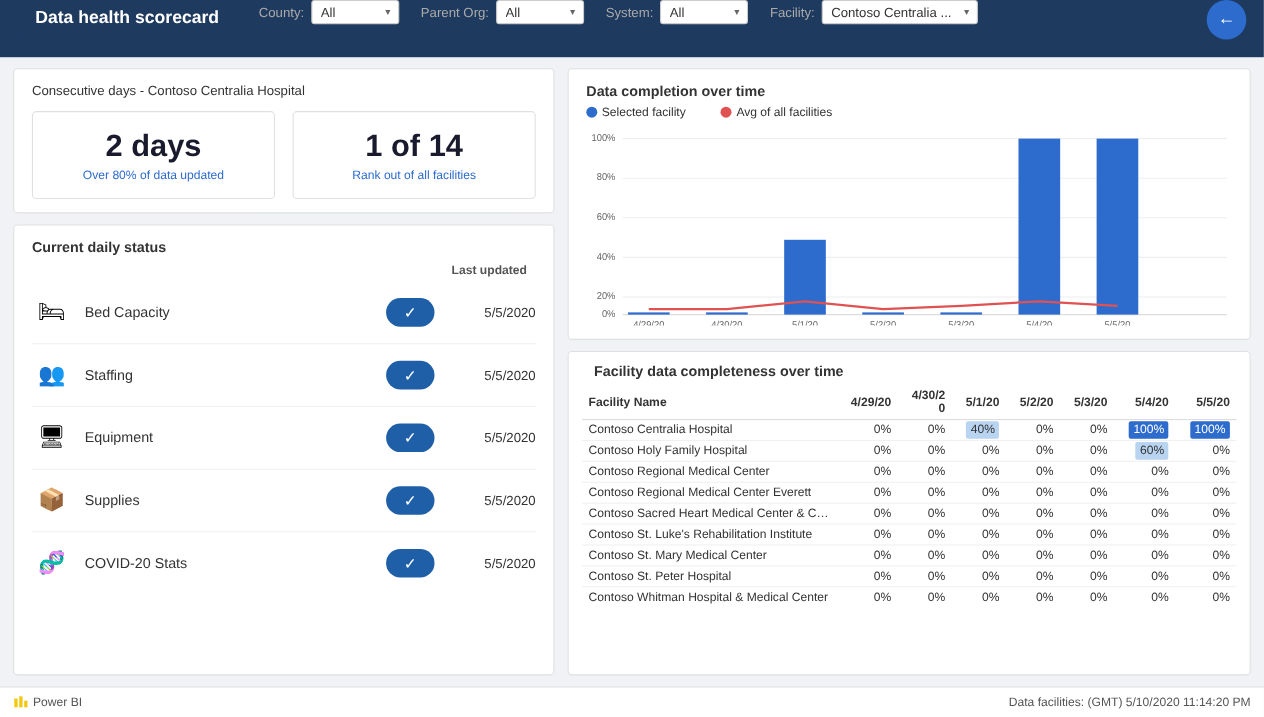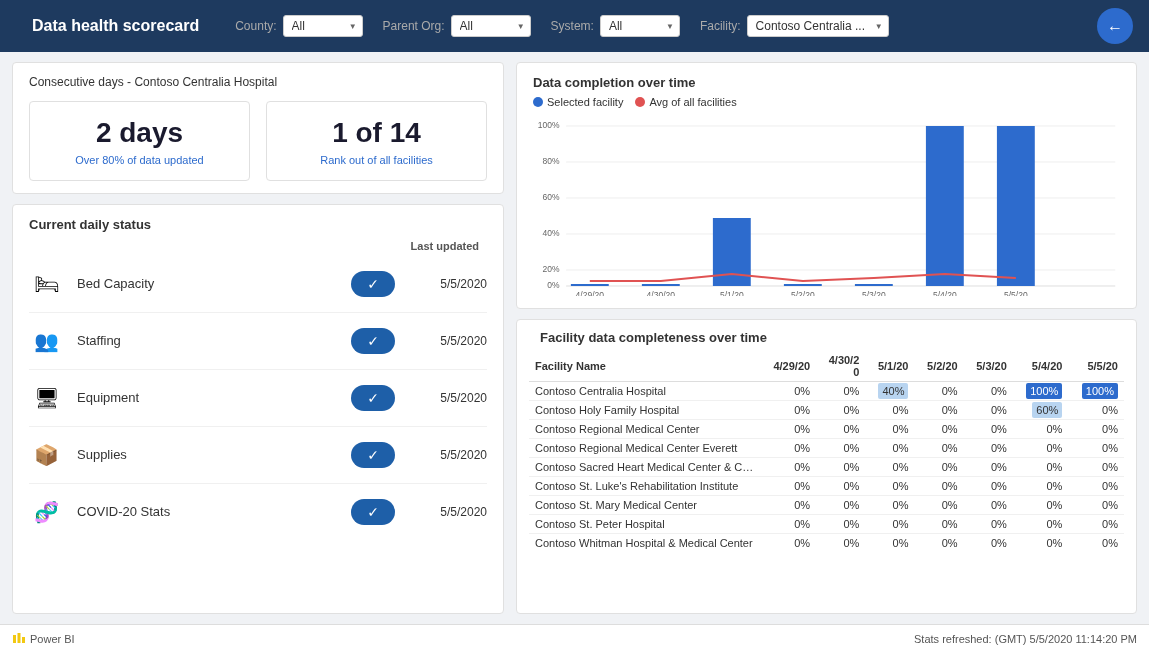--- a/index.html
+++ b/index.html
@@ -3,21 +3,21 @@
   <meta charset="utf-8">
   <style>
     * { box-sizing: border-box; margin: 0; padding: 0; }
     body { font-family: 'Segoe UI', Arial, sans-serif; background: #f0f2f5; width: 1149px; height: 652px; overflow: hidden; font-size: 12px; }
 
     
     .header {
       background: #1e3a5f;
       height: 52px;
       display: flex;
-      align-items: center;
+      align-items: flex-start;
       padding: 0 16px;
       gap: 20px;
     }
     .header-title {
       color: white;
       font-size: 16px;
       font-weight: 600;
       background: #1e3a5f;
       padding: 8px 16px;
       white-space: nowrap;
@@ -207,21 +207,21 @@
       border: 1px solid #e0e0e0;
     }
     .chart-title {
       font-size: 13px;
       font-weight: 600;
       color: #333;
       margin-bottom: 6px;
     }
     .chart-legend {
       display: flex;
-      gap: 12px;
+      gap: 32px;
       margin-bottom: 8px;
     }
     .legend-item {
       display: flex;
       align-items: center;
       gap: 4px;
       font-size: 11px;
       color: #333;
     }
     .legend-dot {
@@ -587,16 +587,16 @@
 <div class="footer">
   <div class="powerbi-logo">
     <svg width="14" height="14" viewBox="0 0 14 14">
       <rect x="1" y="3" width="3" height="8" fill="#f2c811"></rect>
       <rect x="5.5" y="1" width="3" height="10" fill="#f2c811"></rect>
       <rect x="10" y="5" width="3" height="6" fill="#f2c811"></rect>
     </svg>
     <span>Power BI</span>
   </div>
   <div>
-    <span>Stats refreshed: (GMT)</span>
-    <span>5/5/2020 11:14:20 PM</span>
+    <span>Data facilities: (GMT)</span>
+    <span>5/10/2020 11:14:20 PM</span>
   </div>
 </div>
 
 </body></html>

